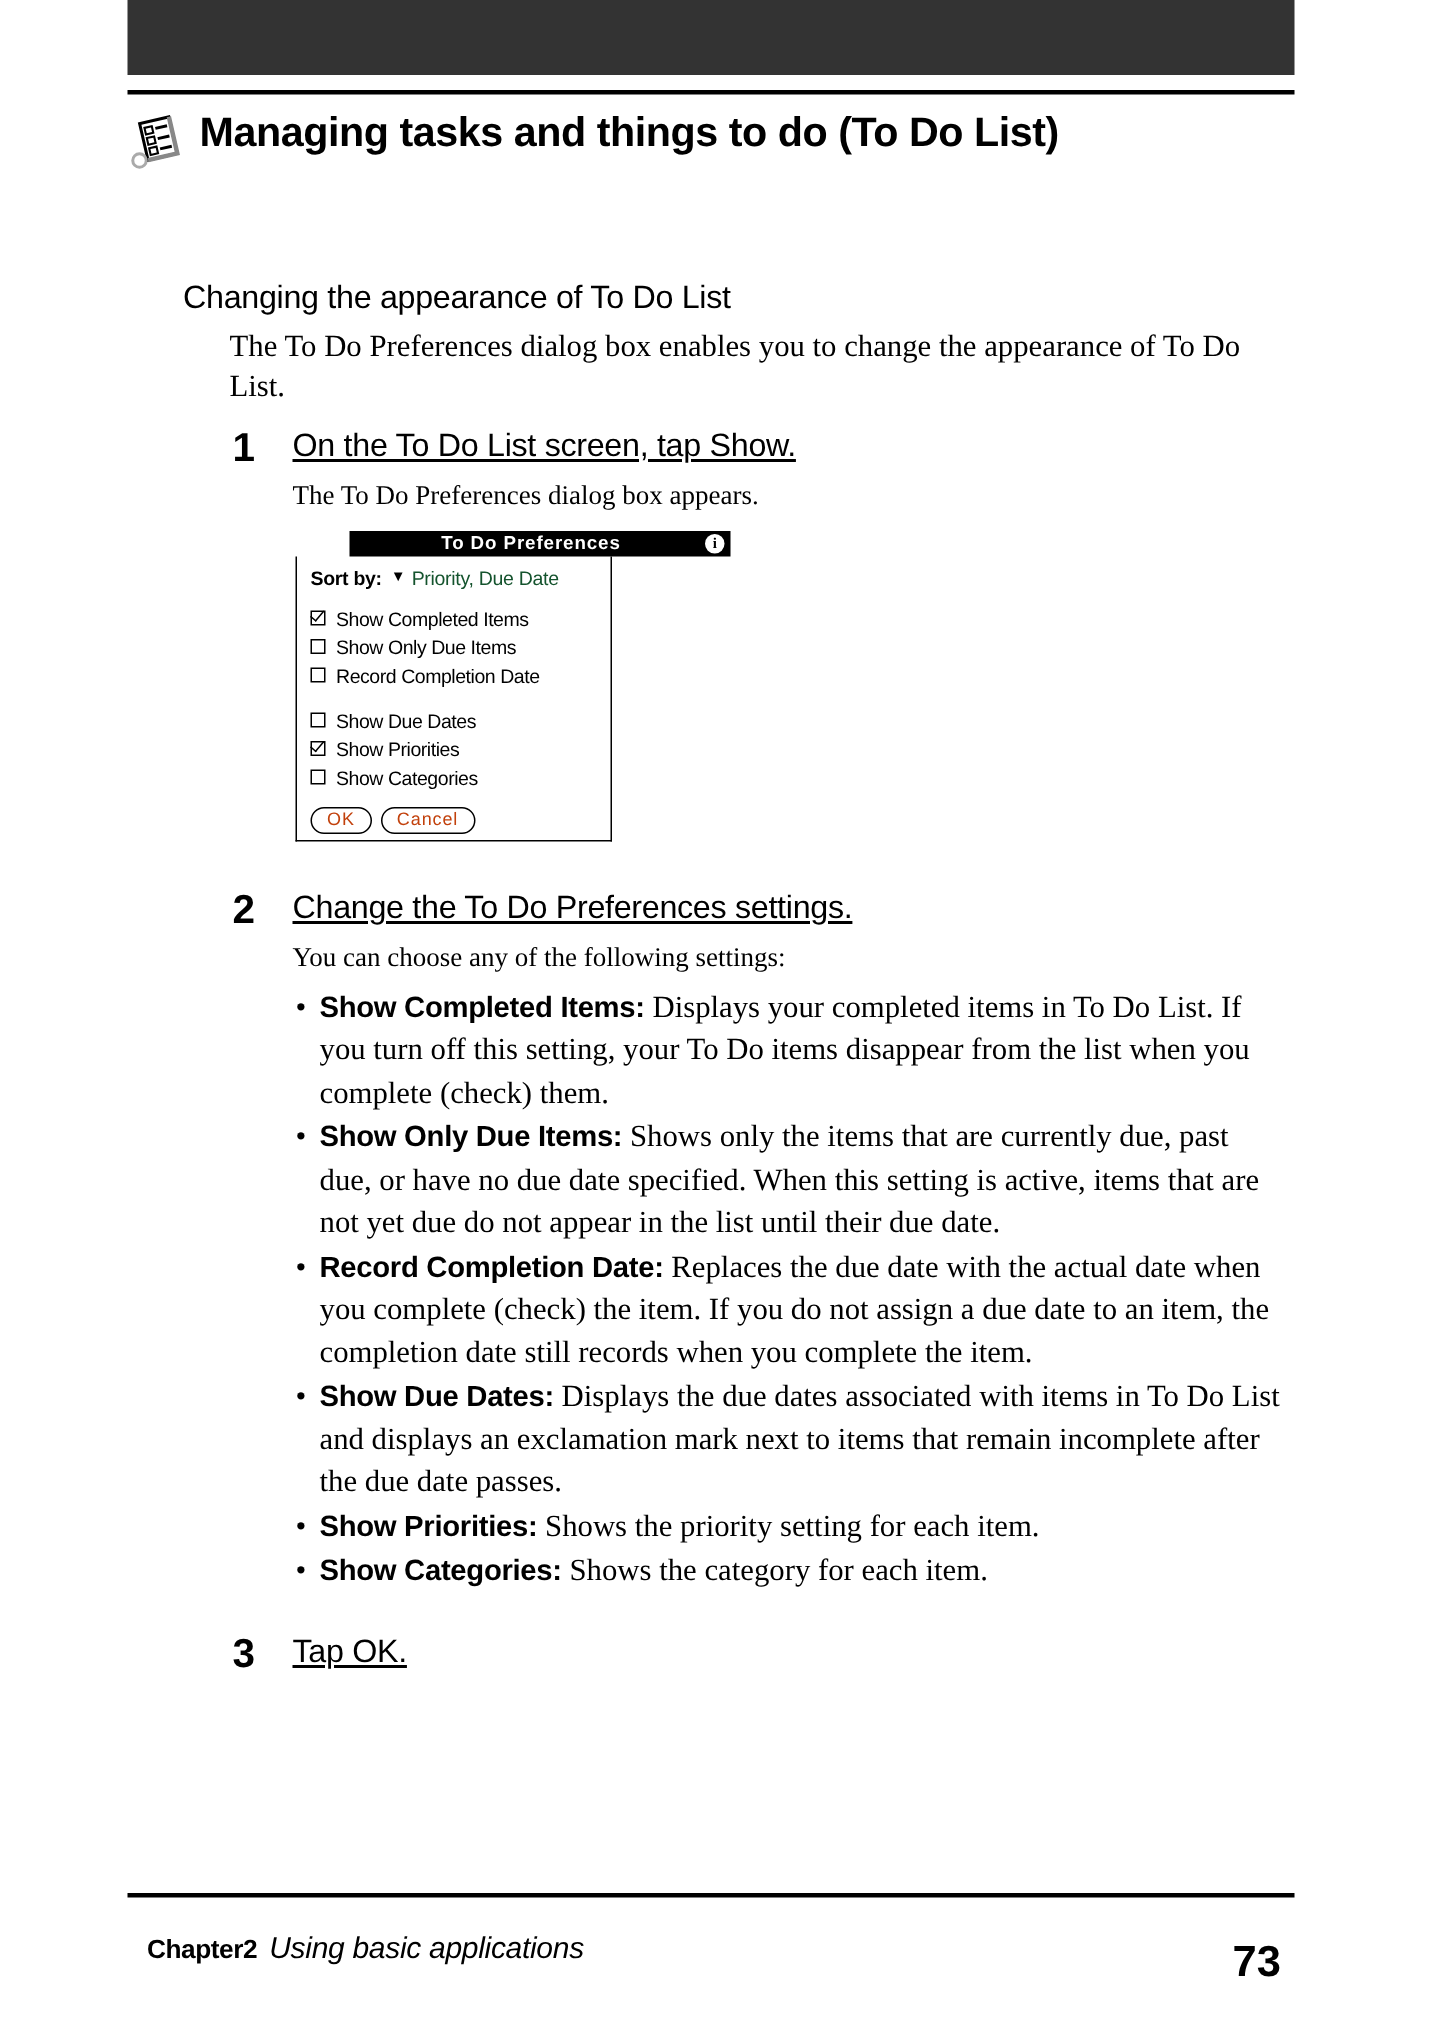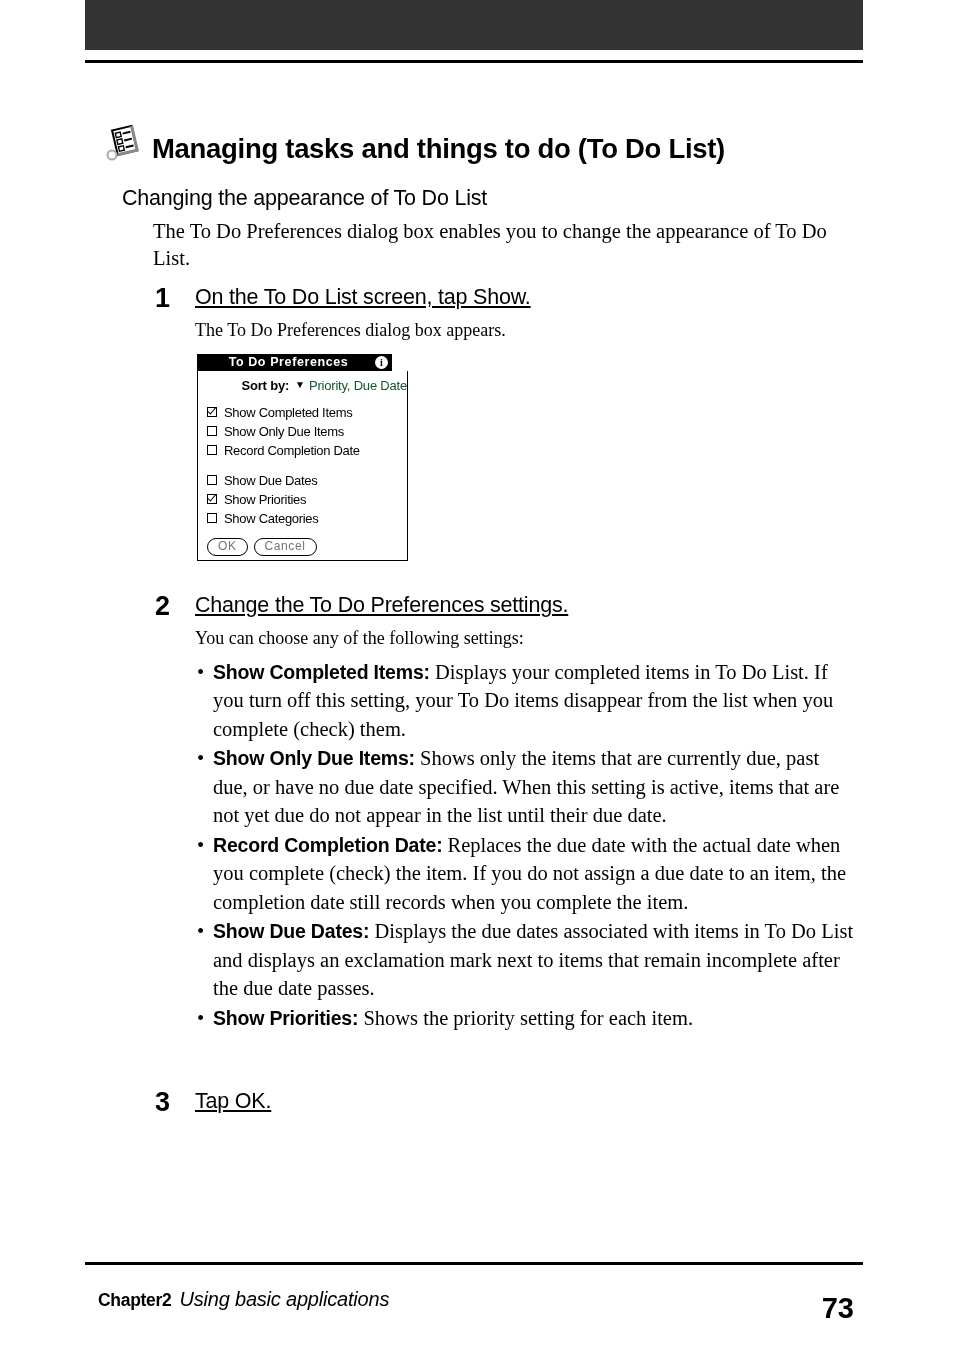--- a/index.html
+++ b/index.html
@@ -30,25 +30,24 @@
     left: 85px;
     top: 60px;
     width: 778px;
     height: 3px;
     background: #000000;
   }
 
   
   .chapter-title-row {
     position: absolute;
-    left: 104px;
+    left: 85px;
     top: 74px;
     display: flex;
-    align-items: flex-end;
-    margin-top: 48px;
+    align-items: flex-start;
   }
   .title-icon {
     width: 40px;
     height: 40px;
     margin-right: 8px;
     flex: none;
     position: relative;
     top: 2px;
   }
   .chapter-title {
@@ -151,22 +150,23 @@
     font-family: "Liberation Sans", sans-serif;
   }
   .pda-titlebar {
     background: #000000;
     color: #ffffff;
     height: 17px;
     display: flex;
     align-items: center;
     justify-content: center;
     position: relative;
-    width: 195px;
+    width: 254px;
     box-sizing: border-box;
+    margin-left: 36px;
   }
   .pda-title-text {
     font-size: 12.5px;
     font-weight: bold;
     letter-spacing: 0.6px;
     line-height: 1;
     position: relative;
     left: -6px;
   }
   .pda-info-icon {
@@ -192,21 +192,20 @@
     padding: 5px 0 4px 0;
     width: 211px;
     box-sizing: border-box;
   }
   .pda-sortrow {
     display: flex;
     align-items: center;
     padding: 2px 0 0 9px;
     font-size: 13px;
     line-height: 1.2;
-    justify-content: flex-end;
   }
   .pda-sort-label {
     font-weight: bold;
     letter-spacing: -0.2px;
   }
   .pda-caret {
     margin: 0 4px 0 6px;
     font-size: 10px;
     line-height: 1;
     position: relative;
@@ -253,21 +252,21 @@
   }
   .pda-buttons {
     display: flex;
     padding: 10px 0 0 9px;
     gap: 6px;
   }
   .pda-btn {
     border: 1.5px solid #000;
     border-radius: 9px;
     font-size: 12px;
-    color: #737373;
+    color: #c2410c;
     padding: 1px 10px 2px 10px;
     letter-spacing: 0.6px;
     line-height: 1.1;
     background: #ffffff;
   }
 
   
   .footer-rule {
     position: absolute;
     left: 85px;
@@ -396,20 +395,21 @@
   <div class="step-num">2</div>
   <div class="step-body">
     <div class="step-title">Change the To Do Preferences settings.</div>
     <div class="step-sub">You can choose any of the following settings:</div>
     <ul class="bullet-list">
       <li><b>Show Completed Items:</b><span> Displays your completed items in To Do List. If you turn off this setting, your To Do items disappear from the list when you complete (check) them.</span></li>
       <li><b>Show Only Due Items:</b><span> Shows only the items that are currently due, past due, or have no due date specified. When this setting is active, items that are not yet due do not appear in the list until their due date.</span></li>
       <li><b>Record Completion Date:</b><span> Replaces the due date with the actual date when you complete (check) the item. If you do not assign a due date to an item, the completion date still records when you complete the item.</span></li>
       <li><b>Show Due Dates:</b><span> Displays the due dates associated with items in To Do List and displays an exclamation mark next to items that remain incomplete after the due date passes.</span></li>
       <li><b>Show Priorities:</b><span> Shows the priority setting for each item.</span></li>
+      <li><b>Show Categories:</b><span> Shows the category for each item.</span></li>
     </ul>
   </div>
 </div>
 
 <div class="step" id="step3">
   <div class="step-num">3</div>
   <div class="step-body">
     <div class="step-title">Tap OK.</div>
   </div>
 </div>

